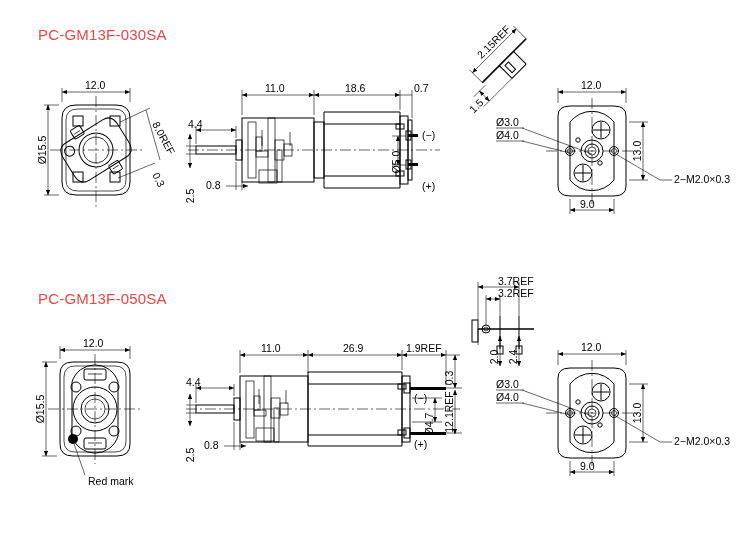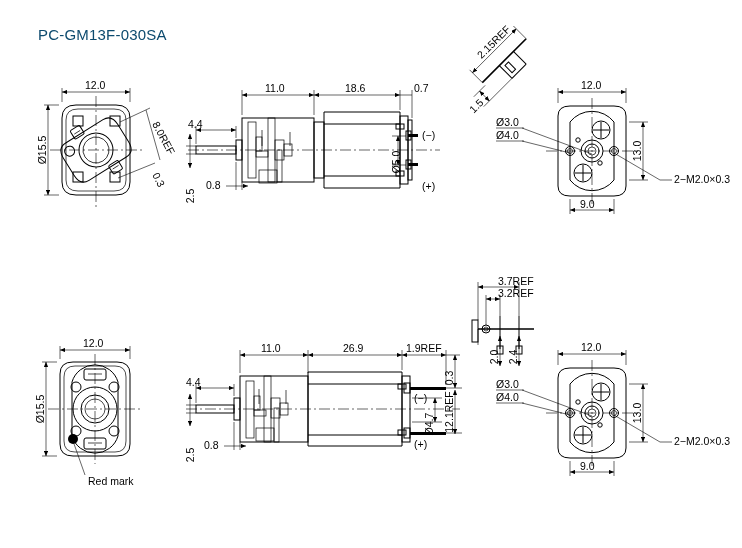--- a/index.html
+++ b/index.html
@@ -1,38 +1,39 @@
 <!DOCTYPE html>
 <html><head>
 <meta charset="utf-8">
 <style>
   html,body{margin:0;padding:0;background:#ffffff;}
   body{width:742px;height:548px;position:relative;overflow:hidden;
        font-family:"Liberation Sans",sans-serif;}
   .sheet{position:absolute;inset:0;}
-  .title{position:absolute;font-size:15px;color:#0c4a6e;letter-spacing:.2px;
+  .title{position:absolute;font-size:15px;color:#ef4444;letter-spacing:.2px;
          font-family:"Liberation Sans",sans-serif;white-space:nowrap;}
   #title-030{left:38px;top:26px;}
   #title-050{left:38px;top:290px;}
   svg{position:absolute;left:0;top:0;overflow:visible;}
   .ln{stroke:#000;stroke-width:1;fill:none;}
   .ln-th{stroke:#000;stroke-width:1.6;fill:none;}
   .ln-thin{stroke:#000;stroke-width:.7;fill:none;}
   .ext{stroke:#000;stroke-width:.6;fill:none;}
   .ctr{stroke:#000;stroke-width:.6;fill:none;stroke-dasharray:11 3 2 3;}
   .fillk{fill:#000;stroke:none;}
   .dimtxt{font-family:"Liberation Sans",sans-serif;font-size:10.5px;fill:#000;}
   .notetxt{font-family:"Liberation Sans",sans-serif;font-size:10.5px;fill:#000;}
 </style>
 </head>
 <body>
 
 <div class="sheet">
 
   <div class="title" id="title-030">PC-GM13F-030SA</div>
+  <div class="title" id="title-050">PC-GM13F-050SA</div>
 
   <svg width="742" height="548">
 
     <defs>
       <marker id="ah" markerWidth="9" markerHeight="7" refX="8.5" refY="3.5" orient="auto">
         <path d="M0,0 L9,3.5 L0,7 Z" fill="#000"></path>
       </marker>
       <marker id="ah2" markerWidth="9" markerHeight="7" refX="0.5" refY="3.5" orient="auto">
         <path d="M9,0 L0,3.5 L9,7 Z" fill="#000"></path>
       </marker>

